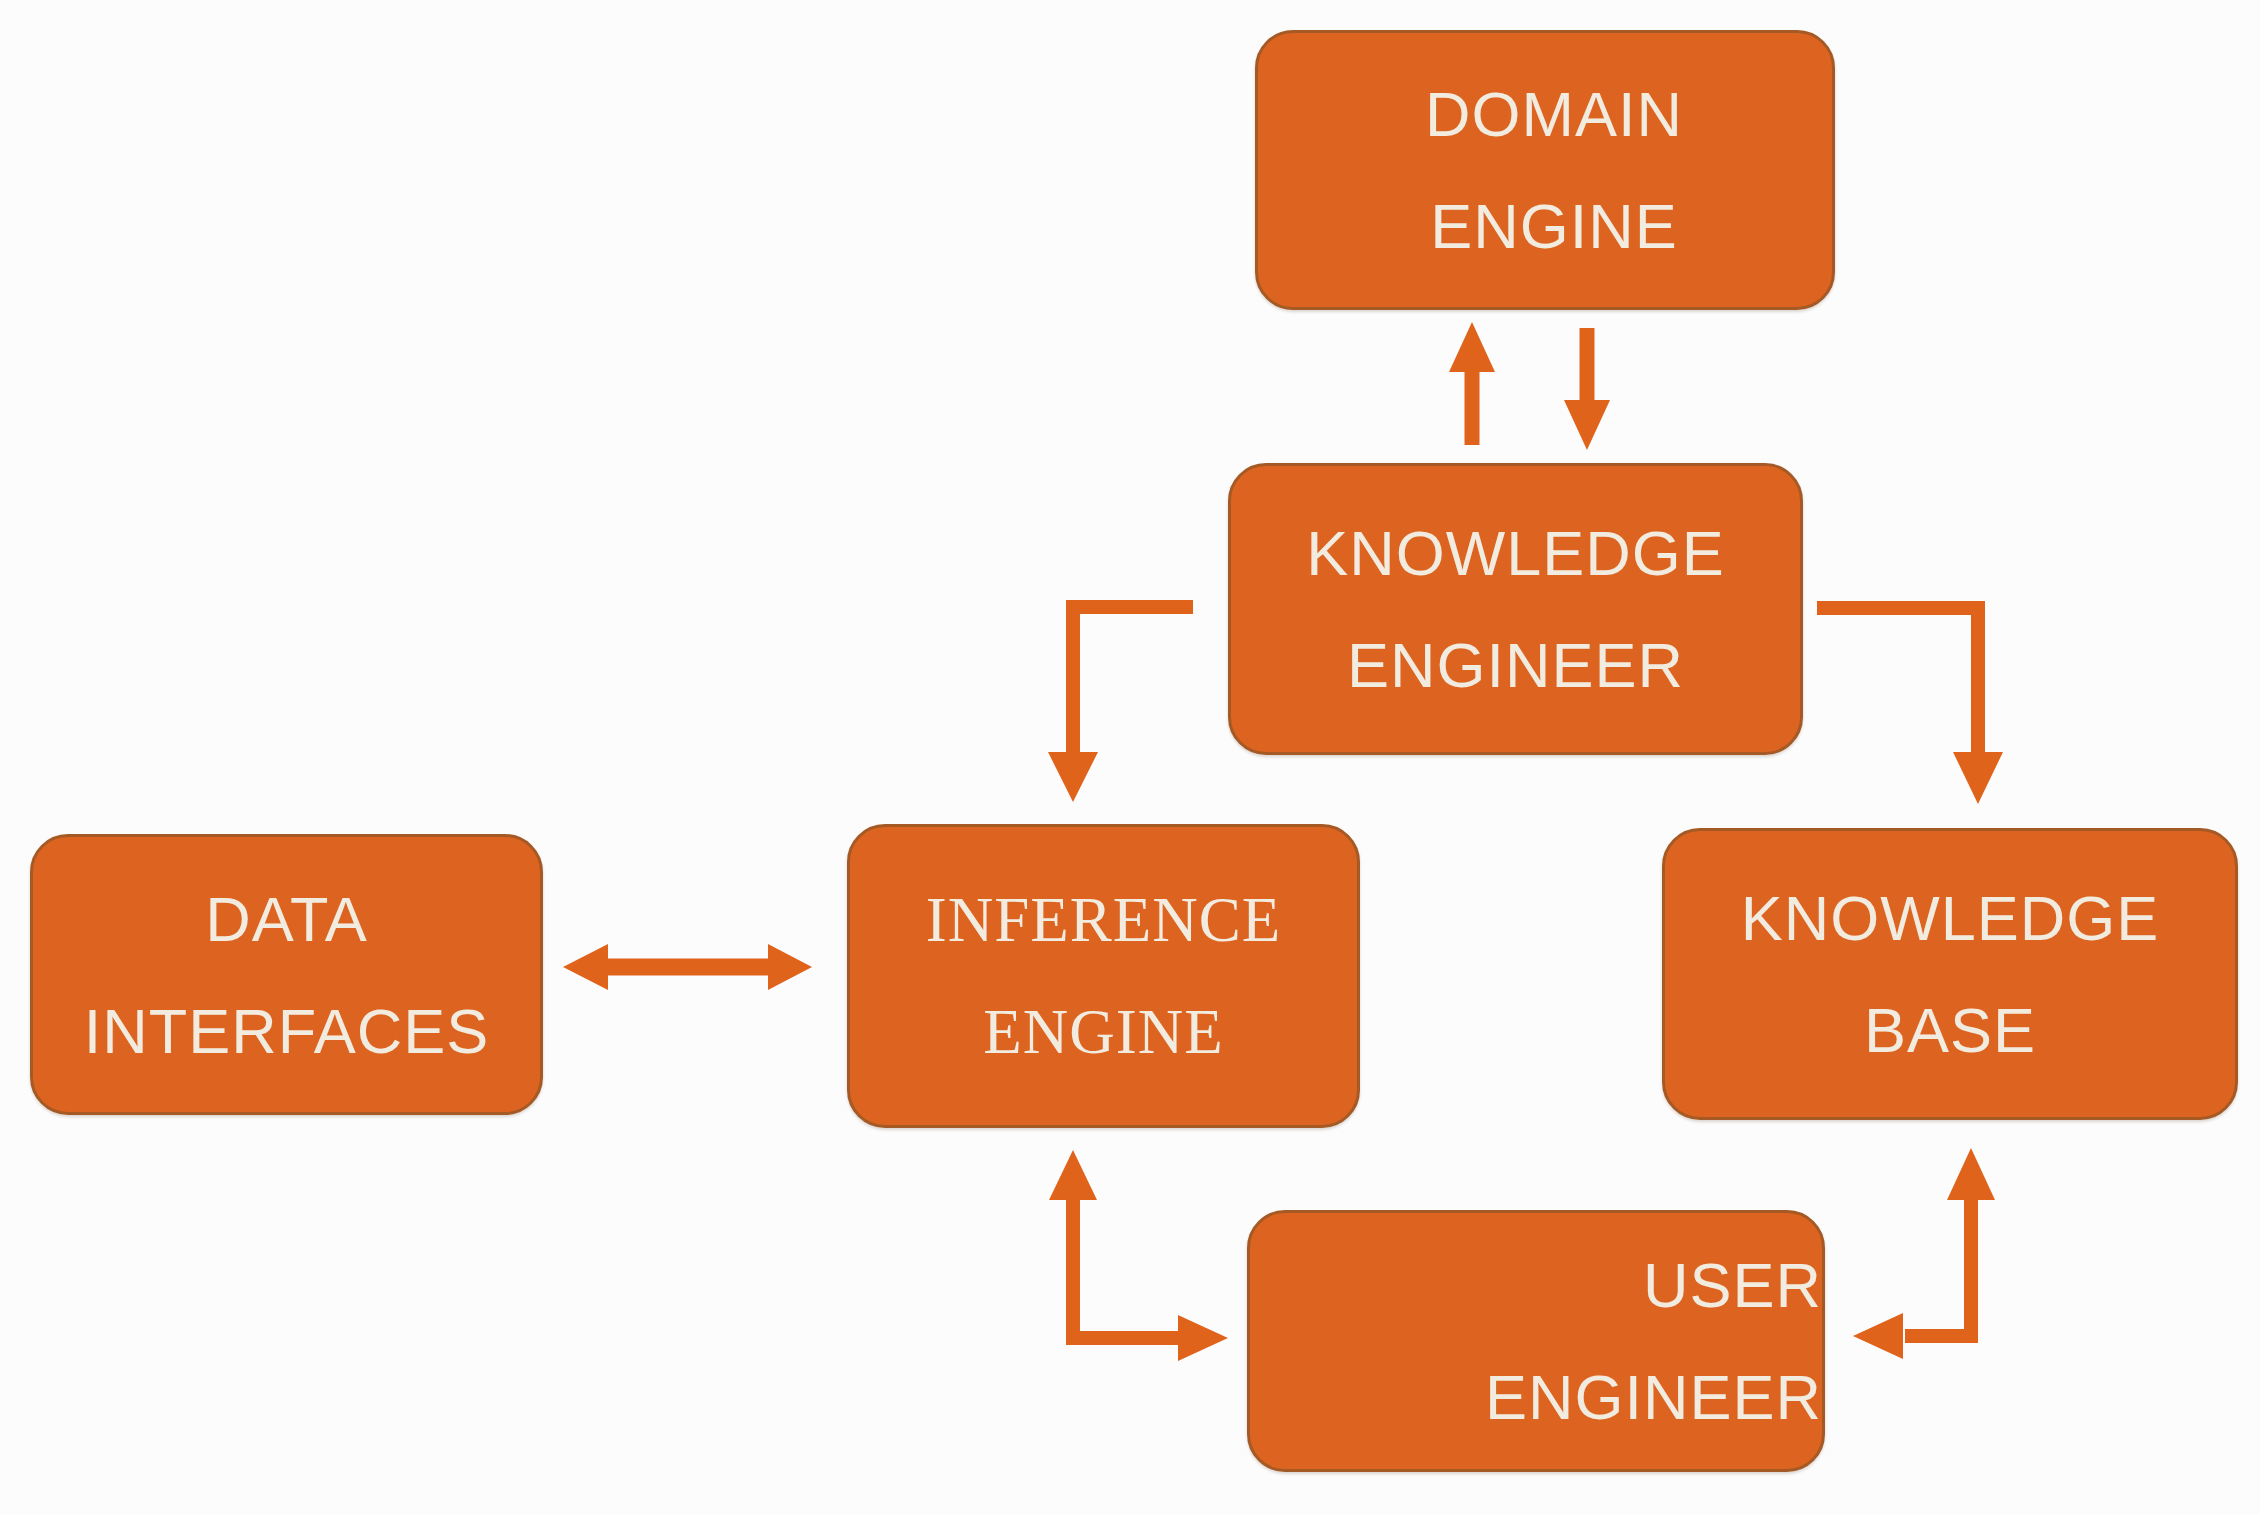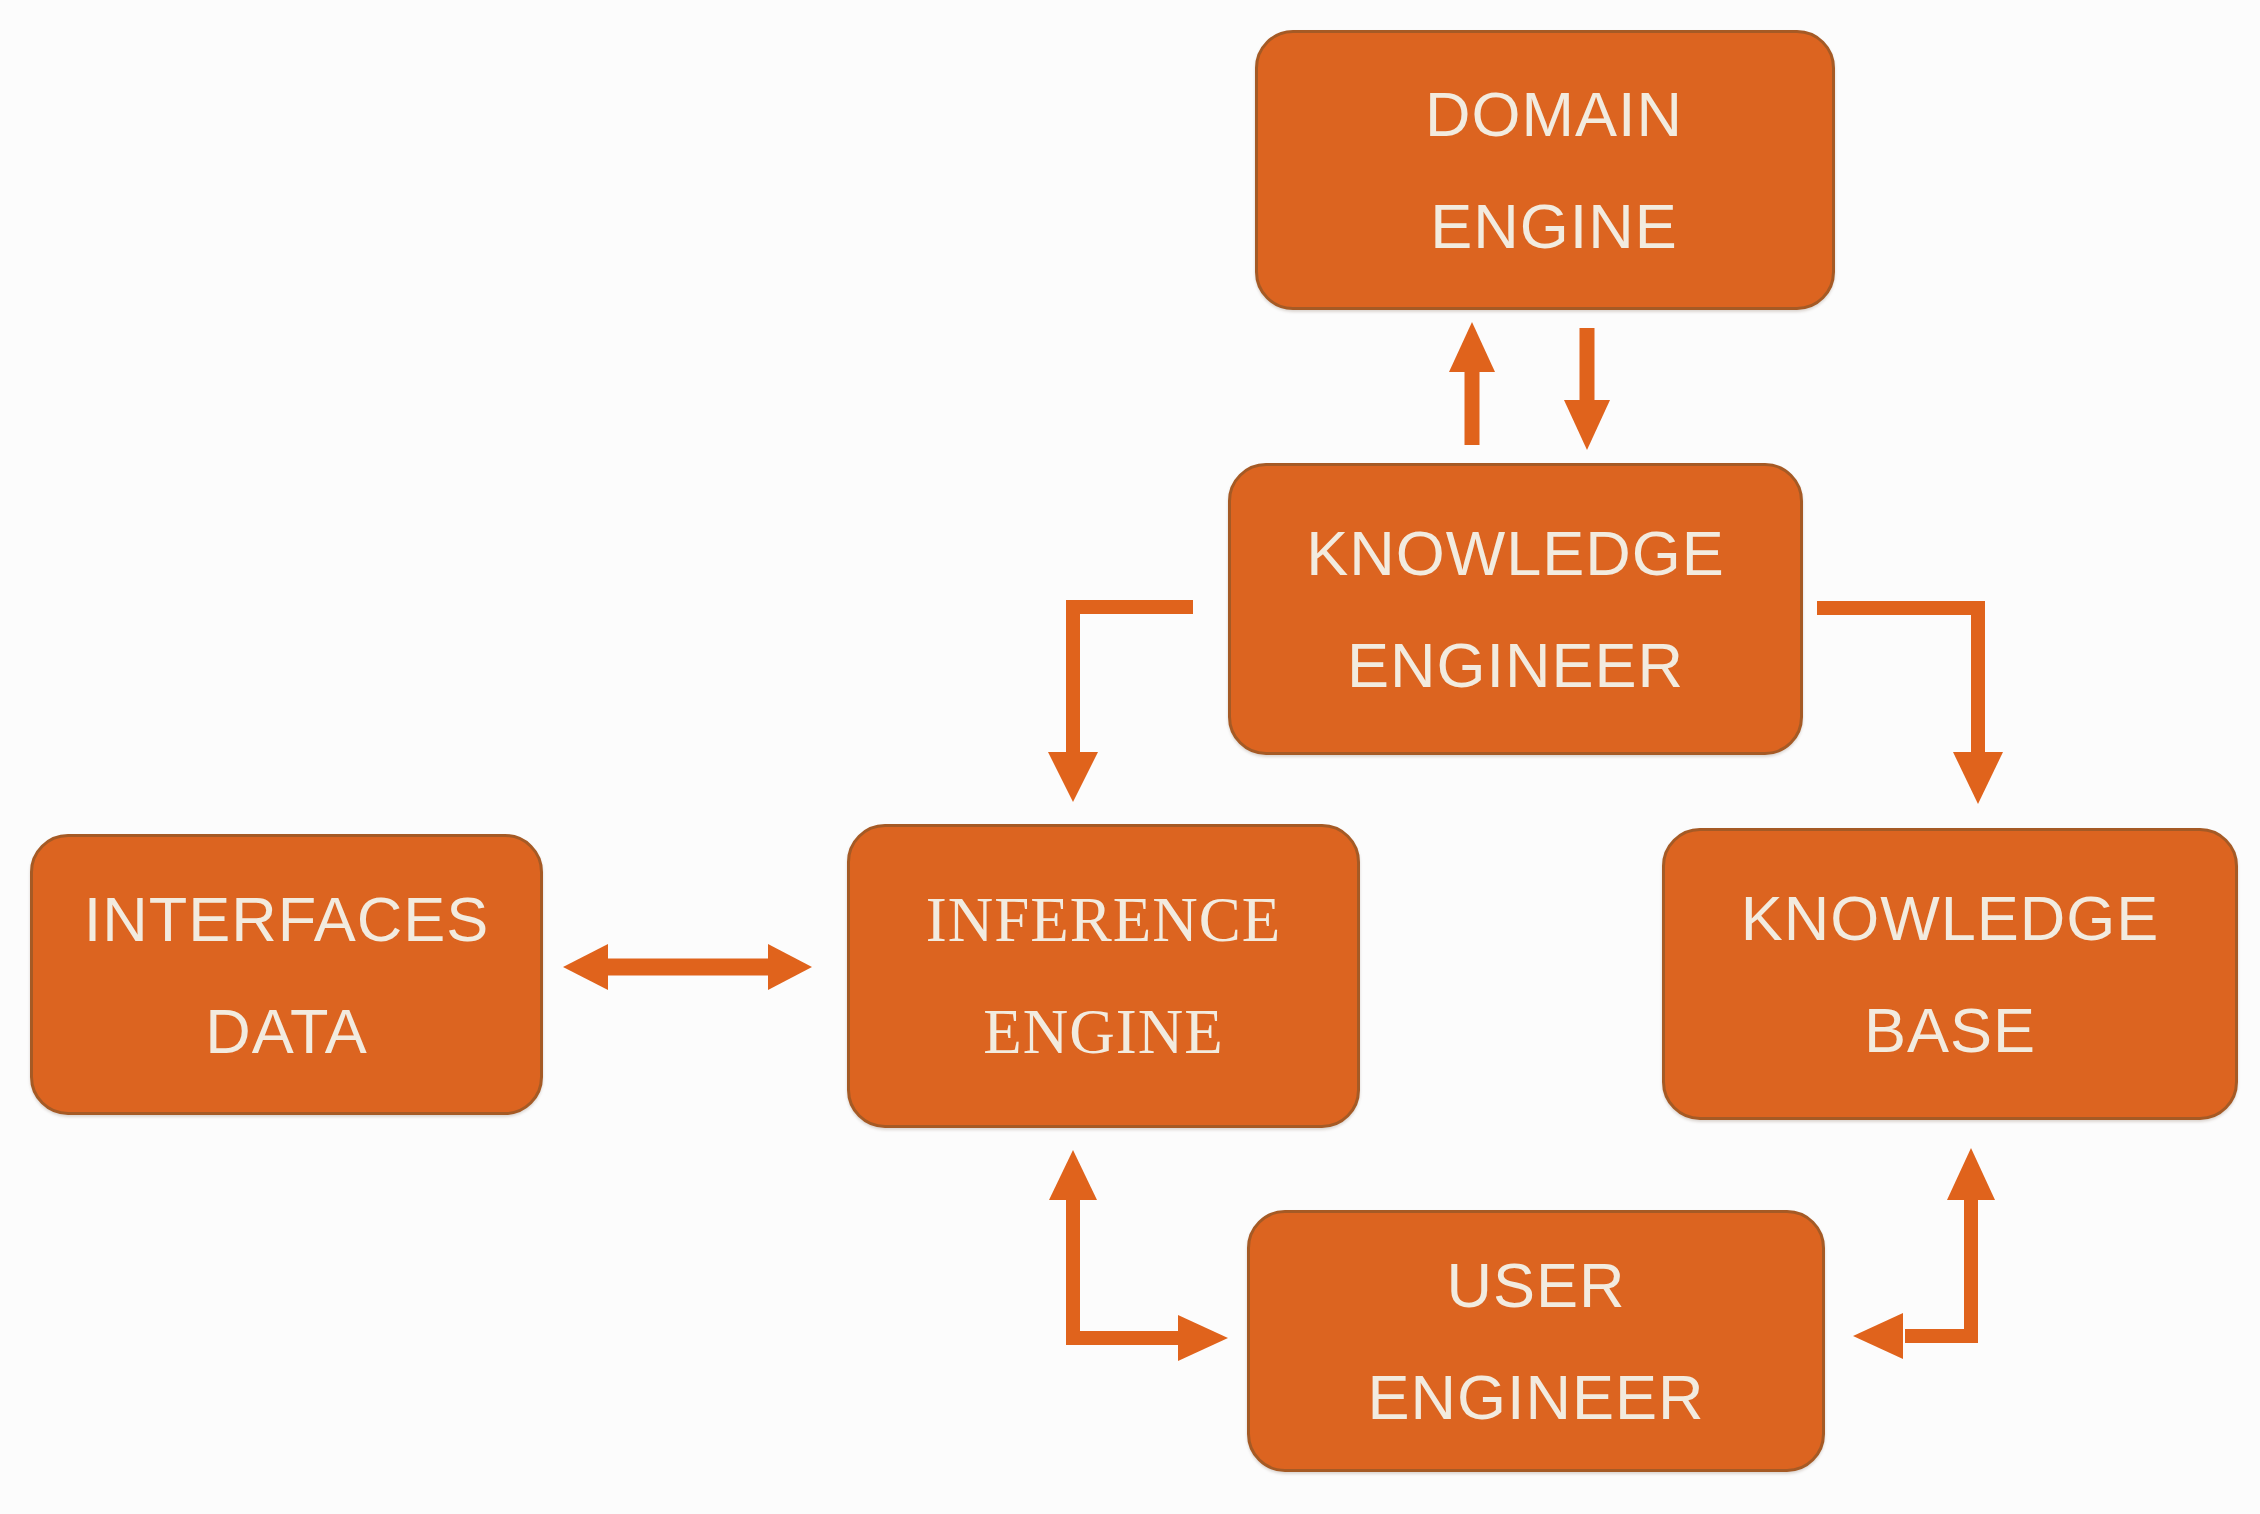--- a/index.html
+++ b/index.html
@@ -35,21 +35,21 @@
     letter-spacing:1px;
     text-align:center;
     box-sizing:border-box;
   }
   .node .l{line-height:112px;display:block;}
   #node-domain-expert     {left:1255px; top:30px;   width:580px; height:280px;padding-left:18px;}
   #node-knowledge-engineer{left:1228px; top:463px;  width:575px; height:292px;}
   #node-data-interfaces   {left:30px;   top:834px;  width:513px; height:281px;}
   #node-inference-engine  {left:847px;  top:824px;  width:513px; height:304px;font-family:Liberation Serif, serif;}
   #node-knowledge-base    {left:1662px; top:828px;  width:576px; height:292px;}
-  #node-user-interface    {left:1247px; top:1210px; width:578px; height:262px;}
+  #node-user-interface    {left:1247px; top:1210px; width:578px; height:262px;align-items:flex-end;}
 </style>
 </head>
 <body>
 
 <div class="canvas">
 
   <svg class="connectors" viewBox="0 0 2260 1514" xmlns="http://www.w3.org/2000/svg">
 
     <g>
       <path class="shaft" d="M1472 445 V 372"></path>
@@ -94,22 +94,22 @@
     <span class="l">DOMAIN</span>
     <span class="l">ENGINE</span>
   </div>
 
   <div class="node" id="node-knowledge-engineer">
     <span class="l">KNOWLEDGE</span>
     <span class="l">ENGINEER</span>
   </div>
 
   <div class="node" id="node-data-interfaces">
+    <span class="l">DATA</span>
     <span class="l">INTERFACES</span>
-    <span class="l">DATA</span>
   </div>
 
   <div class="node" id="node-inference-engine">
     <span class="l">INFERENCE</span>
     <span class="l">ENGINE</span>
   </div>
 
   <div class="node" id="node-knowledge-base">
     <span class="l">KNOWLEDGE</span>
     <span class="l">BASE</span>

